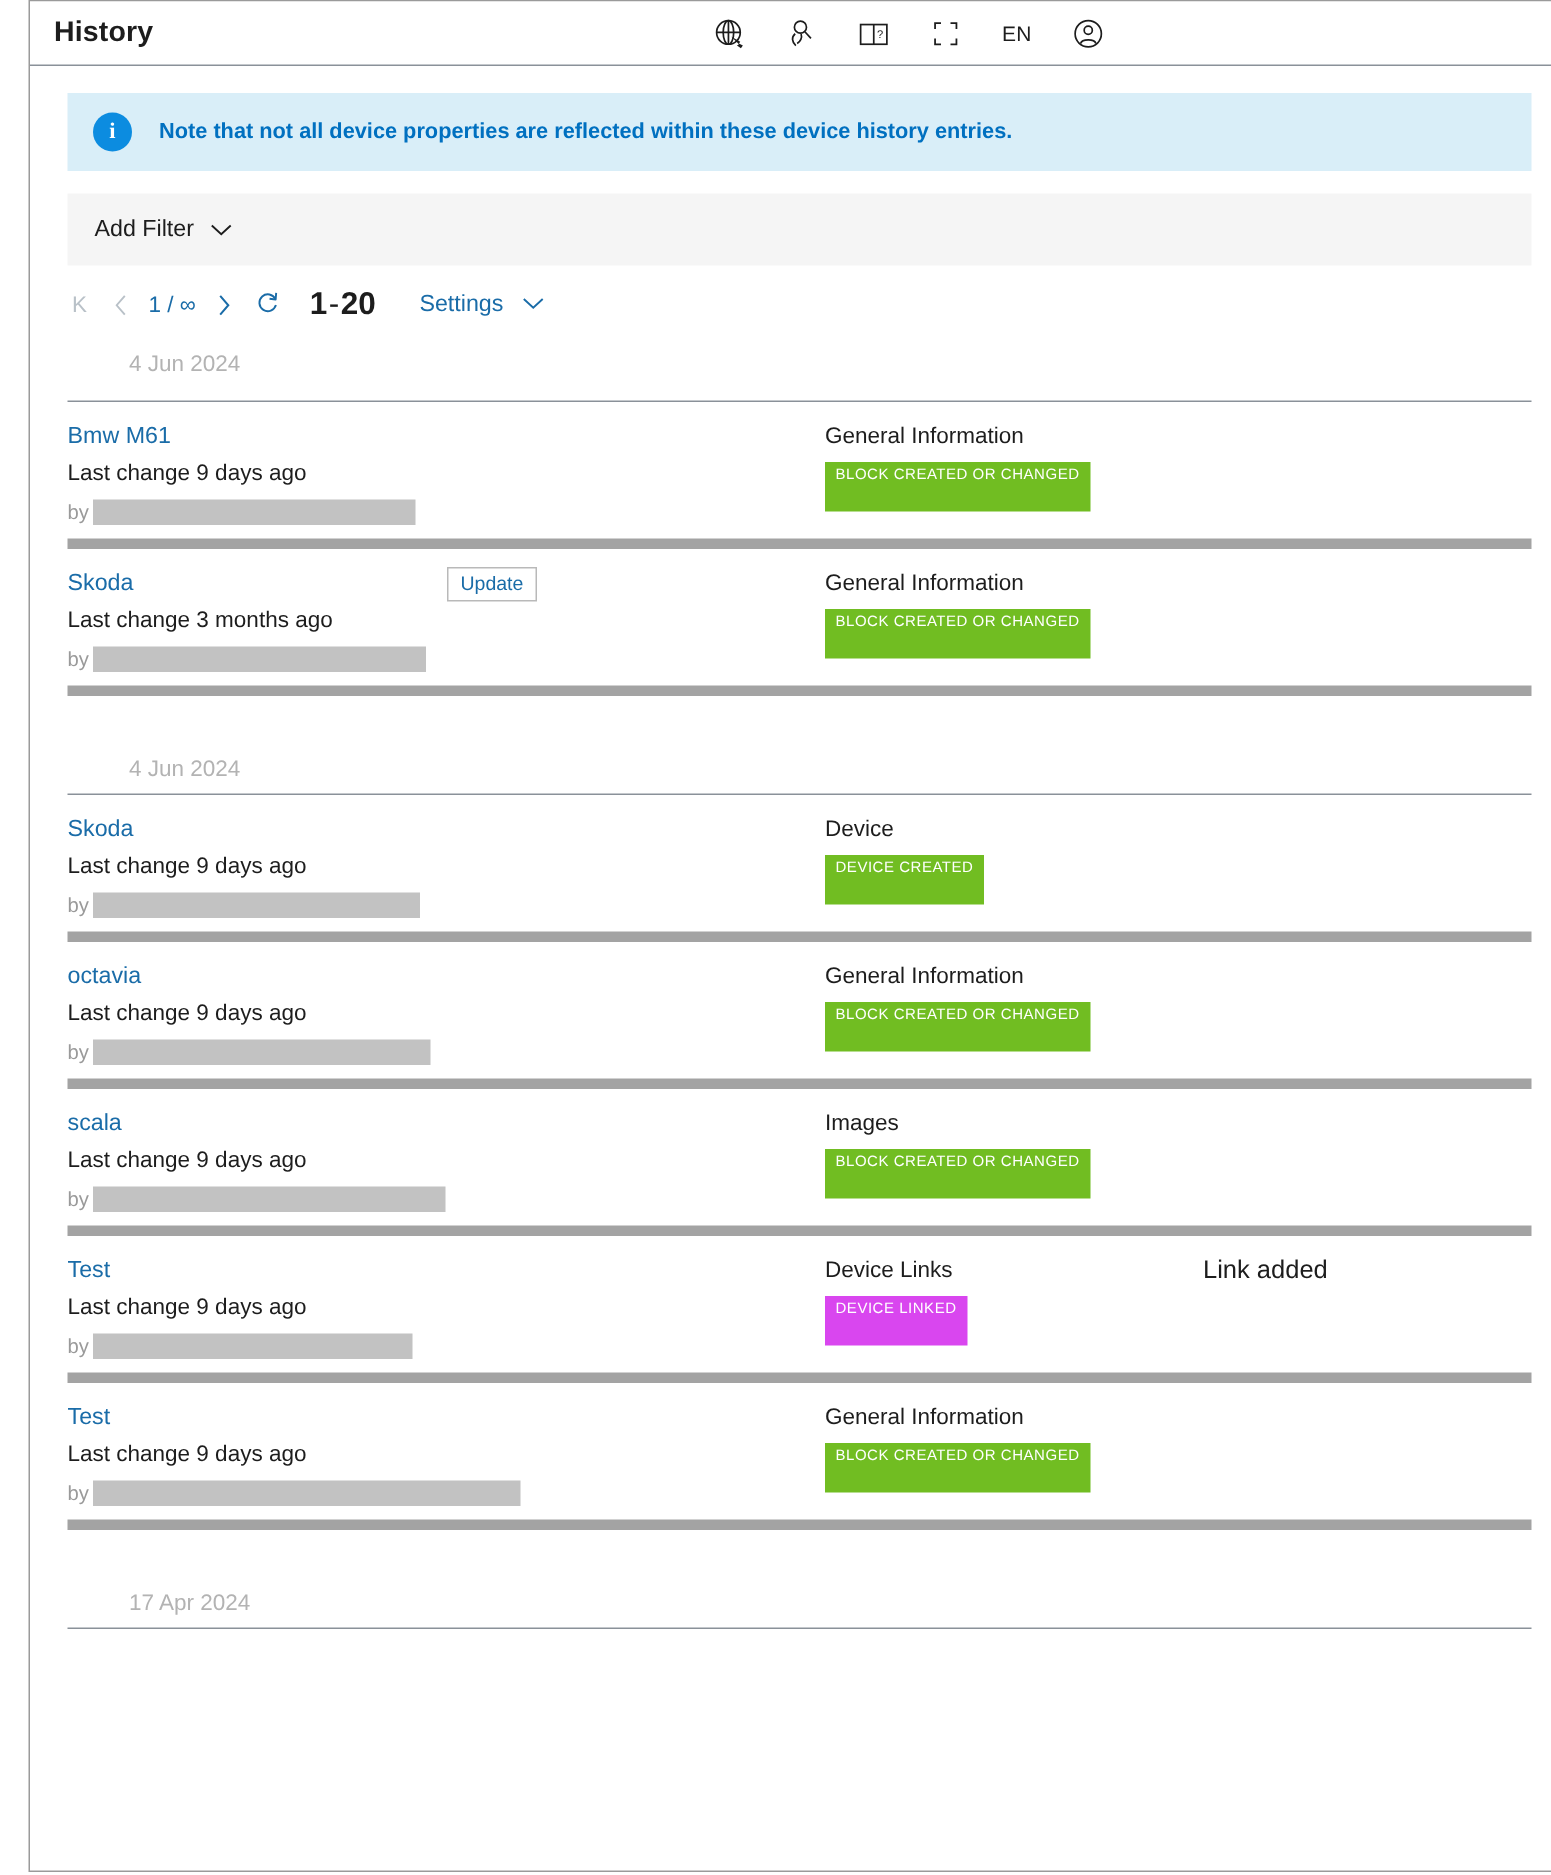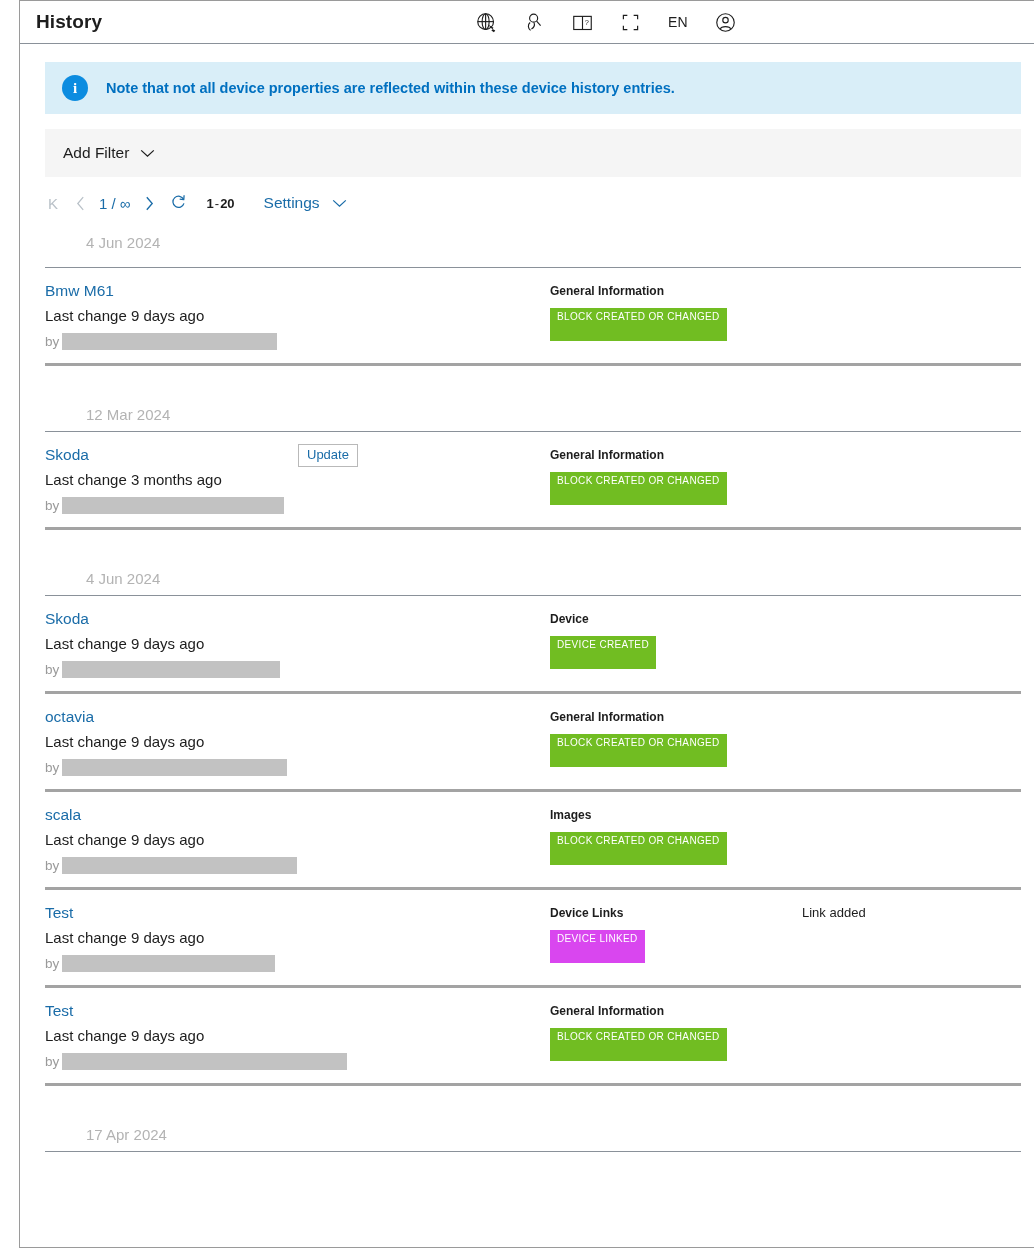--- a/index.html
+++ b/index.html
@@ -146,21 +146,21 @@
   .pg-prev  { width: 14px; margin-right: 12px; }
   .pg-next  { width: 14px; margin-left: 12px; }
   .pg-refresh { width: 18px; margin-left: 13px; cursor: pointer; color: #1a6ca8; }
   .pg-count {
     color: #1a6ca8;
     font-size: 15px;
   }
   .pg-range {
     margin-left: 19px;
     color: #1d1d1d;
-    font-size: 13px;
+    font-size: 21px;
     font-weight: bold;
   }
   .pg-range .dash { font-weight: normal; padding: 0 1px; }
   .pg-settings {
     margin-left: 29px;
     color: #1a6ca8;
     font-size: 15.5px;
     cursor: pointer;
   }
   .pg-settings-chev { margin-left: 12px; color: #1a6ca8; display: inline-block; }
@@ -178,21 +178,21 @@
     font-size: 15px;
     border-bottom: 1px solid #8a9199;
     margin: 0 29px 0 25px;
     box-sizing: border-box;
   }
   .date-header.spaced { height: 66px; align-items: flex-end; padding-bottom: 8px; }
 
   .row {
     display: flex;
     margin: 0 29px 0 25px;
-    border-bottom: 3px solid #a3a3a3;
+    border-bottom: 7px solid #a3a3a3;
     box-sizing: border-box;
     min-height: 98px;
     padding-top: 14px;
   }
 
   .row-left {
     width: 505px;
     flex: none;
     position: relative;
     padding-left: 0px;
@@ -239,38 +239,37 @@
     cursor: pointer;
     font-family: "Liberation Sans", sans-serif;
   }
 
   .row-mid {
     width: 252px;
     flex: none;
   }
   .row-cat {
     color: #1d1d1d;
-    font-size: 12px;
+    font-size: 15px;
     line-height: 18px;
-    font-weight: bold;
   }
   .badge {
     display: inline-block;
     margin-top: 8px;
     color: #ffffff;
     font-size: 10px;
     font-weight: normal;
     letter-spacing: 0.35px;
     padding: 3px 7px 18px 7px;
     line-height: 12px;
   }
   .row-right {
     flex: 1;
     color: #1d1d1d;
-    font-size: 13px;
+    font-size: 17px;
     line-height: 18px;
   }
 </style>
 </head>
 <body>
 
 <div class="app-frame">
 
   <div class="header">
     <div class="header-title">History</div>
@@ -377,21 +376,20 @@
           <div class="row">
             <div class="row-left"><span class="row-name">Bmw M61</span><div class="row-change">Last change 9 days ago</div><div class="row-by">
                 <span class="row-by-label">by</span>
                 <span class="redacted" style="width: 215px;"></span>
               </div></div>
             <div class="row-mid"><div class="row-cat">General Information</div><div class="badge" style="background: rgb(113, 189, 34);">BLOCK CREATED OR CHANGED</div></div>
             <div class="row-right"></div>
           </div>
         </div>
         <div class="date-group">
-          <div class="date-header spaced">12 Mar 2024</div>
           <div class="row">
             <div class="row-left"><span class="row-name">Skoda</span><div class="row-change">Last change 3 months ago</div><div class="row-by">
                 <span class="row-by-label">by</span>
                 <span class="redacted" style="width: 222px;"></span>
               </div><button class="update-btn">Update</button></div>
             <div class="row-mid"><div class="row-cat">General Information</div><div class="badge" style="background: rgb(113, 189, 34);">BLOCK CREATED OR CHANGED</div></div>
             <div class="row-right"></div>
           </div>
         </div>
         <div class="date-group">

